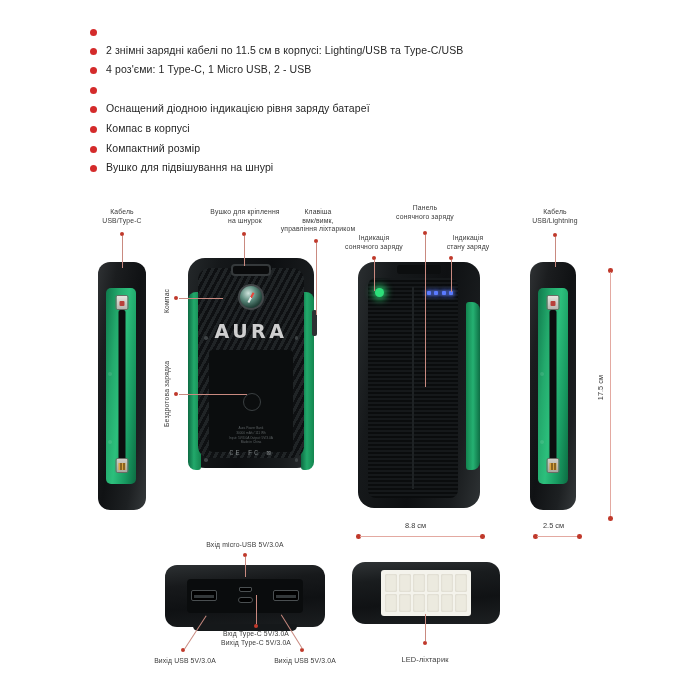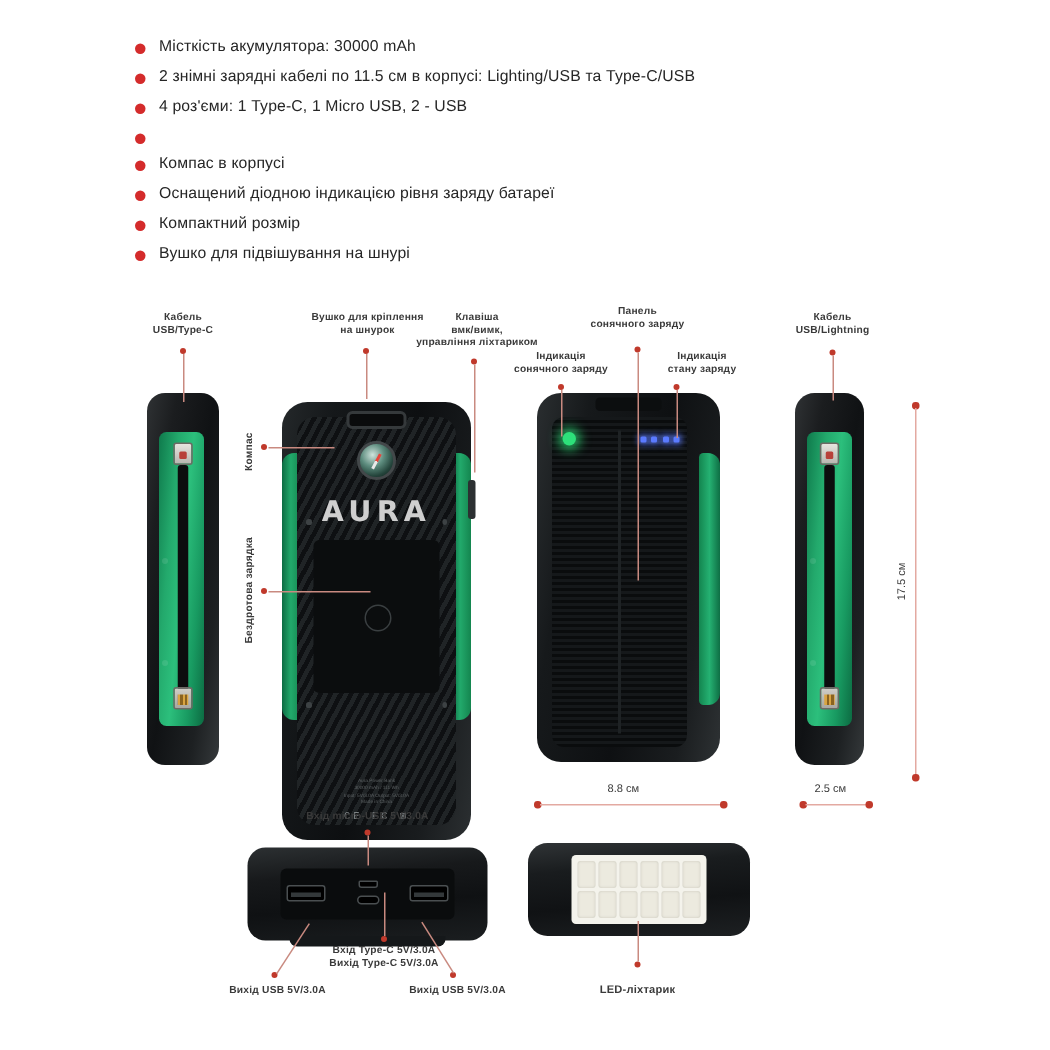--- a/index.html
+++ b/index.html
@@ -18,21 +18,21 @@
   .feature-row { display: flex; align-items: flex-start; margin-bottom: 7.5px; }
   .bullet {
     width: 7px; height: 7px; border-radius: 50%;
     background: #d42b2b; flex: 0 0 auto; margin-top: 4px; margin-right: 9px;
   }
   .feature-text { font-size: 10.5px; line-height: 1.18; color: #262626; letter-spacing: .1px; }
 
   
   .label {
     position: absolute; font-size: 6.8px; line-height: 1.28;
-    color: #3a3a3a; text-align: center; letter-spacing: .15px; font-weight: bold;
+    color: #3a3a3a; text-align: center; letter-spacing: .15px;
   }
   .label.vert { writing-mode: vertical-rl; transform: rotate(180deg); text-align: center; }
   .dot {
     position: absolute; width: 4.4px; height: 4.4px; border-radius: 50%;
     background: #c0392b;
   }
   .leader { position: absolute; background: #c98a80; }
   .leader.v { width: 1px; }
   .leader.h { height: 1px; }
   .leader.diag { height: 1px; transform-origin: 0 0; }
@@ -81,21 +81,21 @@
   .cable-head.tc::after {
     content:""; position:absolute; left:3px; top:5px; right:3px; height:5px;
     background:#b8403a; border-radius:1px;
   }
   .bevel-notch {
     position: absolute; width: 4px; height: 4px; border-radius: 50%;
     background: rgba(255,255,255,.10);
   }
 
   
-  #dev-center { left: 188px; top: 268px; width: 126px; height: 292px; }
+  #dev-center { left: 188px; top: 258px; width: 126px; height: 210px; }
   #dev-center .shell {
     border-radius: 17px;
     background: linear-gradient(100deg,#24282a 0%,#15181a 20%,#0d0f11 52%,#191c1e 80%,#2b2f31 100%);
   }
   .green-edge-l, .green-edge-r {
     position: absolute; top: 34px; width: 13px; height: 178px;
     background: linear-gradient(90deg,#0d6b43,#22a96b 45%,#14854f);
   }
   .green-edge-l { left: 0; border-radius: 8px 3px 3px 8px; }
   .green-edge-r { right: 0; border-radius: 3px 8px 8px 3px; }
@@ -235,40 +235,39 @@
     gap: 2px; padding: 4px;
   }
   .led-cell { background: #eceadf; border-radius: 2px; box-shadow: inset 0 0 2px #c9c7bb; }
 </style>
 </head>
 <body>
 
 <div class="features">
   <div class="feature-row">
     <span class="bullet"></span>
-    <span class="feature-text">Місткість акумулятора: 30000 mAh</span>
   </div>
   <div class="feature-row">
     <span class="bullet"></span>
     <span class="feature-text">2 знімні зарядні кабелі по 11.5 см в корпусі: Lighting/USB та Type-C/USB</span>
   </div>
   <div class="feature-row">
     <span class="bullet"></span>
     <span class="feature-text">4 роз'єми: 1 Type-C, 1 Micro USB, 2 - USB</span>
   </div>
   <div class="feature-row">
     <span class="bullet"></span>
   </div>
   <div class="feature-row">
     <span class="bullet"></span>
+    <span class="feature-text">Оснащений діодною індикацією рівня заряду батареї</span>
+  </div>
+  <div class="feature-row">
+    <span class="bullet"></span>
     <span class="feature-text">Компас в корпусі</span>
-  </div>
-  <div class="feature-row">
-    <span class="bullet"></span>
-    <span class="feature-text">Оснащений діодною індикацією рівня заряду батареї</span>
   </div>
   <div class="feature-row">
     <span class="bullet"></span>
     <span class="feature-text">Компактний розмір</span>
   </div>
   <div class="feature-row">
     <span class="bullet"></span>
     <span class="feature-text">Вушко для підвішування на шнурі</span>
   </div>
 </div>

